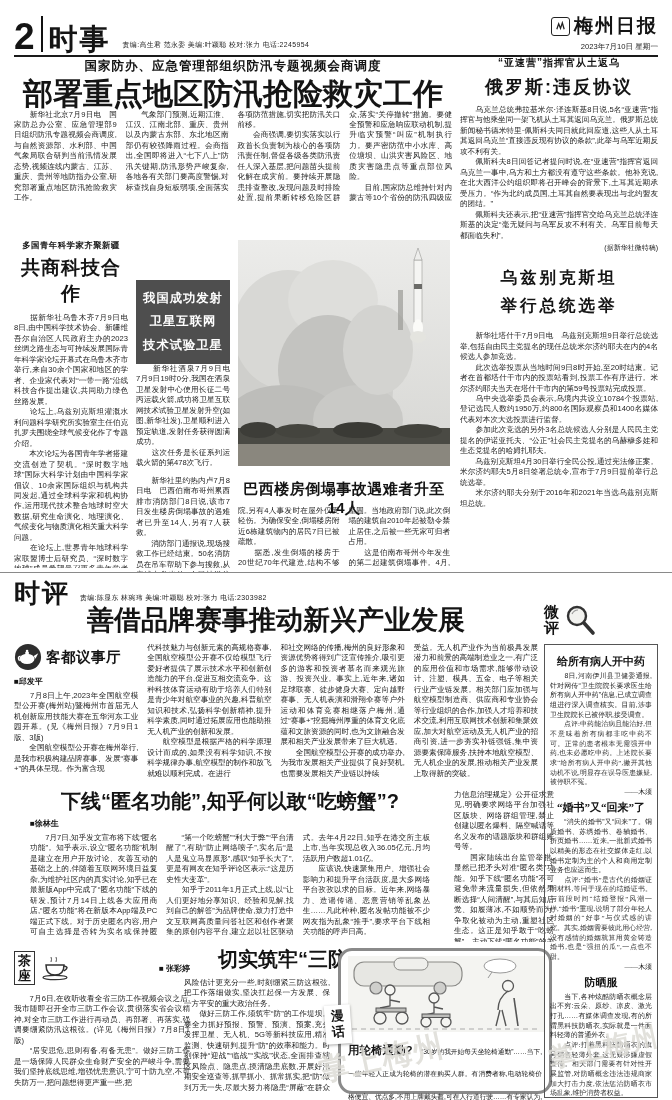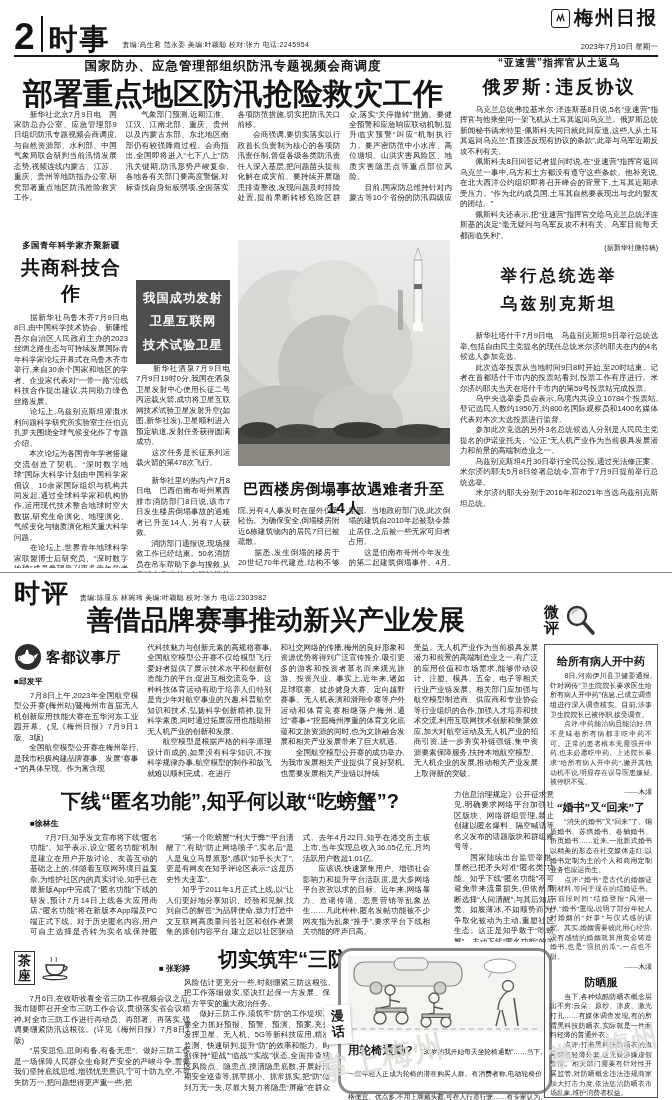--- a/index.html
+++ b/index.html
@@ -1,35 +1,35 @@
 <!DOCTYPE html>
 <html><head>
 <meta charset="utf-8">
 <style>
   html,body{margin:0;padding:0;background:#e9e9e7;}
   #page{position:relative;width:672px;height:1100px;background:#ffffff;overflow:hidden;
         font-family:"Liberation Sans","DejaVu Sans",sans-serif;color:#141414;}
   .abs{position:absolute;}
   .bt{font-size:7.6px;line-height:1.38;color:#222;text-align:justify;}
   .bt p{margin:0;text-indent:0;white-space:pre-line;}
-  .serif{font-family:Liberation Mono, monospace;}
+  .serif{font-family:Liberation Sans, sans-serif;}
 
   
   #hdr{left:14px;right:14px;top:6px;height:46px;border-bottom:2px solid #1a1a1a;
        display:flex;justify-content:space-between;align-items:flex-end;padding-bottom:3px;}
   .hleft{display:flex;align-items:flex-end;gap:6px;}
   .pageno{font-size:37px;font-weight:bold;line-height:.85;}
   .vbar{width:2px;height:36px;background:#111;}
   .secttl{font-size:29px;font-weight:900;line-height:.9;letter-spacing:2px;}
   .credits{font-size:6.9px;color:#222;padding-bottom:2px;margin-left:6px;letter-spacing:.4px;}
   .hright{display:flex;flex-direction:column;align-items:flex-end;gap:3px;}
   .mastrow{display:flex;align-items:center;gap:4px;}
   .mastlogo{width:17px;height:17px;border:1.6px solid #222;border-radius:3px;display:flex;align-items:center;justify-content:center;}
   .masttitle{font-family:"Liberation Serif","DejaVu Serif",serif;font-size:19px;font-weight:900;letter-spacing:2px;}
-  .dateline{font-size:7.6px;color:#222;margin-top:8px;}
+  .dateline{font-size:7.6px;color:#222;}
 
   
   #lead{left:14px;top:58px;width:438px;}
   .kicker{font-size:12.5px;font-weight:bold;text-align:center;letter-spacing:1px;}
   .leadhl{font-size:30px;font-weight:900;text-align:center;margin-top:3px;line-height:1.05;}
   #leadbody{height:103px;overflow:hidden;column-count:4;column-gap:9px;}
 
   
   #sci{left:14px;top:240px;width:114px;height:328px;overflow:hidden;}
   .scikick{font-size:8.4px;font-weight:bold;text-align:center;letter-spacing:.5px;}
@@ -223,27 +223,27 @@
       <div class="ruskick">“亚速营”指挥官从土返乌</div>
       <div class="rusttl serif">俄罗斯:违反协议</div>
       <div class="bt">
         <p>　　乌克兰总统弗拉基米尔·泽连斯基8日说,5名“亚速营”指挥官与他乘坐同一架飞机从土耳其返回乌克兰。俄罗斯总统新闻秘书德米特里·佩斯科夫同日就此回应道,这些人从土耳其返回乌克兰“直接违反现有协议的条款”,此举与乌军近期反攻不利有关。</p>
         <p>　　佩斯科夫8日回答记者提问时说,在“亚速营”指挥官返回乌克兰一事中,乌方和土方都没有遵守这些条款。他补充说,在北大西洋公约组织即将召开峰会的背景下,土耳其近期承受压力。“作为北约成员国,土耳其自然要表现出与北约盟友的团结。”</p>
         <p>　　佩斯科夫还表示,把“亚速营”指挥官交给乌克兰总统泽连斯基的决定“毫无疑问与乌军反攻不利有关。乌军目前每天都面临失利”。</p>
       </div>
       <div class="railcredit">(据新华社微特稿)</div>
     </div>
     <div id="uz">
+      <div class="uzttl serif">乌兹别克斯坦</div>
       <div class="uzttl serif">举行总统选举</div>
-      <div class="uzttl serif">乌兹别克斯坦</div>
       <div id="uzbody" class="bt">
         <p>　　新华社塔什干7月9日电　乌兹别克斯坦9日举行总统选举,包括自由民主党提名的现任总统米尔济约耶夫在内的4名候选人参加竞选。</p>
         <p>　　此次选举投票从当地时间9日8时开始,至20时结束。记者在首都塔什干市内的投票站看到,投票工作有序进行。米尔济约耶夫当天在塔什干市内的第59号投票站完成投票。</p>
         <p>　　乌中央选举委员会表示,乌境内共设立10784个投票站,登记选民人数约1950万,约800名国际观察员和1400名媒体代表对本次大选投票进行监督。</p>
-        <p>　　参加此次竞选的另外3名总统候选人分别是人民民主党提名的伊诺亚托夫、“公正”无人机产业作为当前极具发展潜力和前景的高端制造业之一。</p>
+        <p>　　参加此次竞选的另外3名总统候选人分别是人民民主党提名的伊诺亚托夫、“公正”社会民主党提名的乌赫穆多娃和生态党提名的哈姆扎耶夫。</p>
         <p>　　乌兹别克斯坦4月30日举行全民公投,通过宪法修正案。米尔济约耶夫5月8日签署总统令,宣布于7月9日提前举行总统选举。</p>
         <p>　　米尔济约耶夫分别于2016年和2021年当选乌兹别克斯坦总统。</p>
       </div>
     </div>
   </div>
 
   <div id="secrule" class="abs"></div>
 
   <div id="sphead" class="abs">
     <span class="splabel">时评</span>

